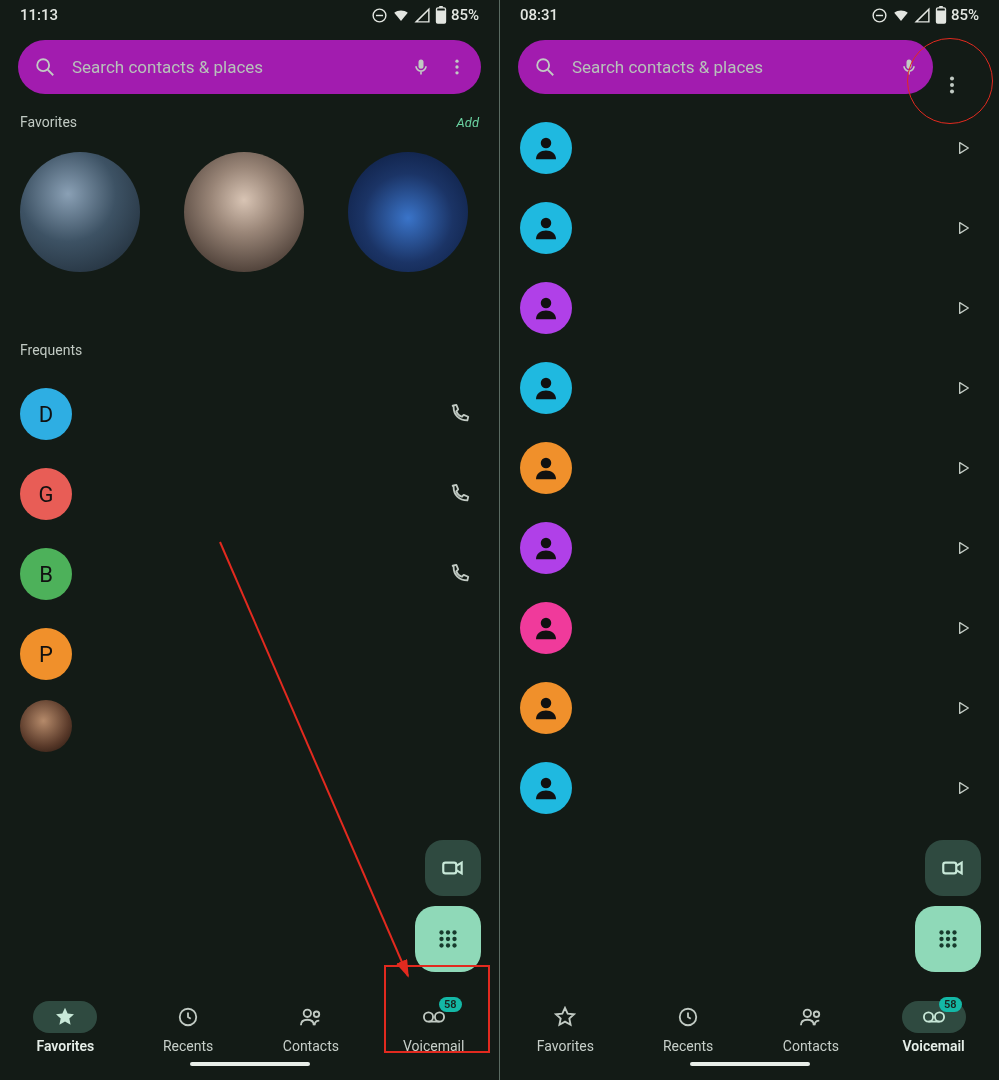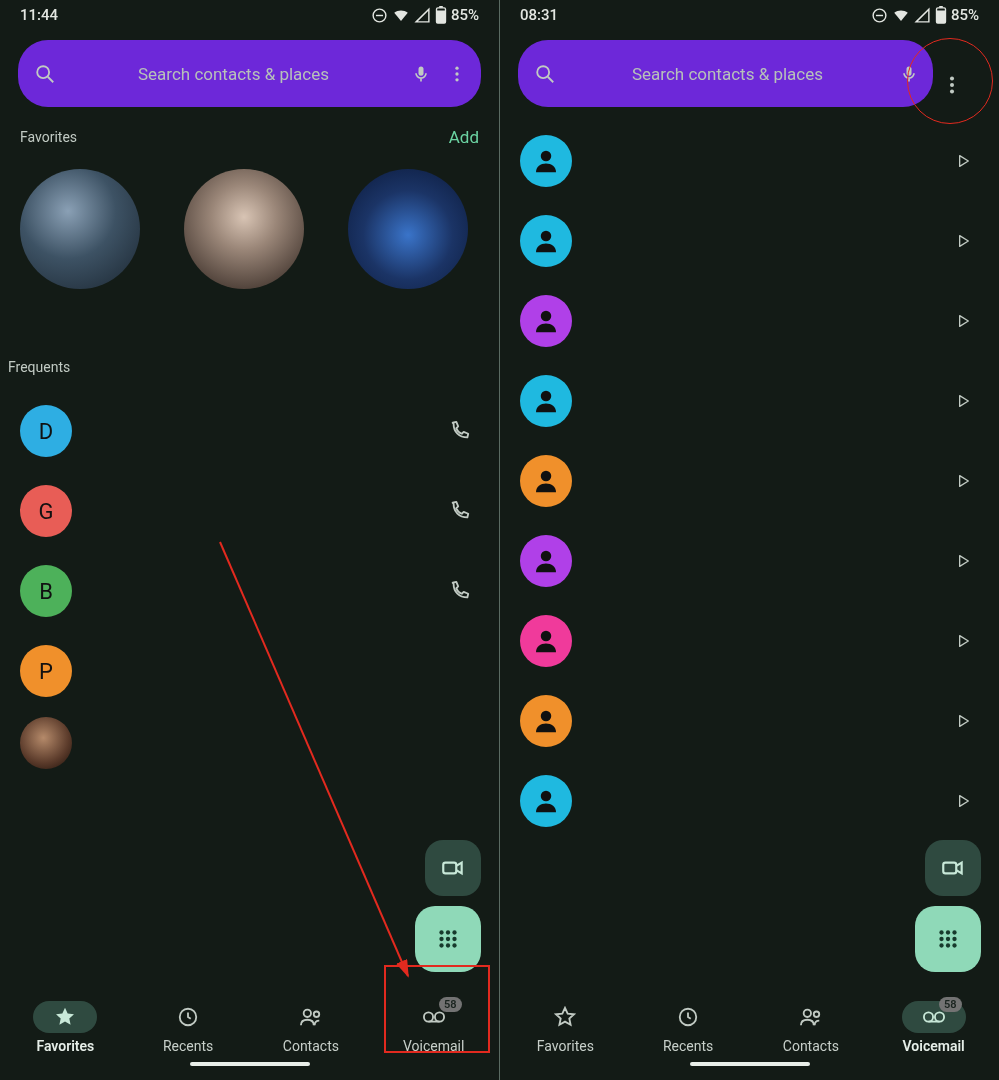--- a/index.html
+++ b/index.html
@@ -33,28 +33,27 @@
     align-items: center;
     padding: 6px 20px 4px 20px;
     font-size: 15px;
     font-weight: 500;
     color: #e3e6e1;
   }
   .status-icons { display: flex; align-items: center; gap: 4px; }
   
   .search-bar {
     margin: 12px 18px 14px 18px;
-    background: #6d28d9;
+    background: #a21caf;
     border-radius: 30px;
-    height: 67px;
+    height: 54px;
     display: flex;
     align-items: center;
     padding: 0 14px 0 16px;
     gap: 16px;
-    text-align: center;
   }
   .search-placeholder {
     flex: 1;
     color: #b7c1ba;
     font-size: 17px;
   }
   .icon-btn {
     display: flex;
     align-items: center;
     justify-content: center;
@@ -66,38 +65,39 @@
     justify-content: space-between;
     align-items: center;
     padding: 6px 20px 12px 20px;
   }
   .section-label {
     color: #c1cac3;
     font-size: 14px;
   }
   .add-link {
     color: #6bd3a2;
-    font-size: 17px;
+    font-size: 13px;
+    font-style: italic;
   }
   
   .fav-row {
     display: flex;
     gap: 44px;
     padding: 10px 20px 30px 20px;
   }
   .fav-avatar {
     width: 120px;
     height: 120px;
     border-radius: 50%;
     background: #333;
     background-size: cover;
     background-position: center;
   }
   
-  .freq-header { padding: 40px 20px 16px 8px; color: #c1cac3; font-size: 14px; }
+  .freq-header { padding: 40px 20px 16px 20px; color: #c1cac3; font-size: 14px; }
   .freq-row {
     display: flex;
     align-items: center;
     padding: 14px 28px 14px 20px;
   }
   .freq-circle {
     width: 52px;
     height: 52px;
     border-radius: 50%;
     display: flex;
@@ -133,21 +133,21 @@
     display: flex;
     align-items: center;
     justify-content: center;
     position: relative;
   }
   .nav-item.active .nav-icon-wrap { background: #2f4a40; }
   .nav-badge {
     position: absolute;
     top: -4px;
     right: 4px;
-    background: #737373;
+    background: #14b8a6;
     color: #1a241f;
     font-size: 11px;
     font-weight: 600;
     padding: 1px 5px;
     border-radius: 9px;
   }
   .gesture-bar {
     height: 18px;
     display: flex;
     justify-content: center;
@@ -194,21 +194,21 @@
     display:flex; align-items:center; justify-content:center;
   }
   .vm-space { flex:1; }
   svg { display:block; }
 </style>
 </head>
 <body>
 
 <div class="screen">
   <div class="status-bar">
-    <span>11:44</span>
+    <span>11:13</span>
     <span class="status-icons">
       <svg width="17" height="17" viewBox="0 0 24 24">
           <circle cx="12" cy="12" r="9" fill="none" stroke="#e3e6e1" stroke-width="2"></circle>
           <line x1="7" y1="12" x2="17" y2="12" stroke="#e3e6e1" stroke-width="2"></line>
         </svg>
       <svg width="18" height="18" viewBox="0 0 24 24">
           <path d="M12 20l9-11c-5-4-13-4-18 0l9 11z" fill="#e3e6e1"></path>
         </svg>
       <svg width="17" height="17" viewBox="0 0 24 24">
           <path d="M3 21L21 3v18H3z" fill="none" stroke="#e3e6e1" stroke-width="2"></path>

